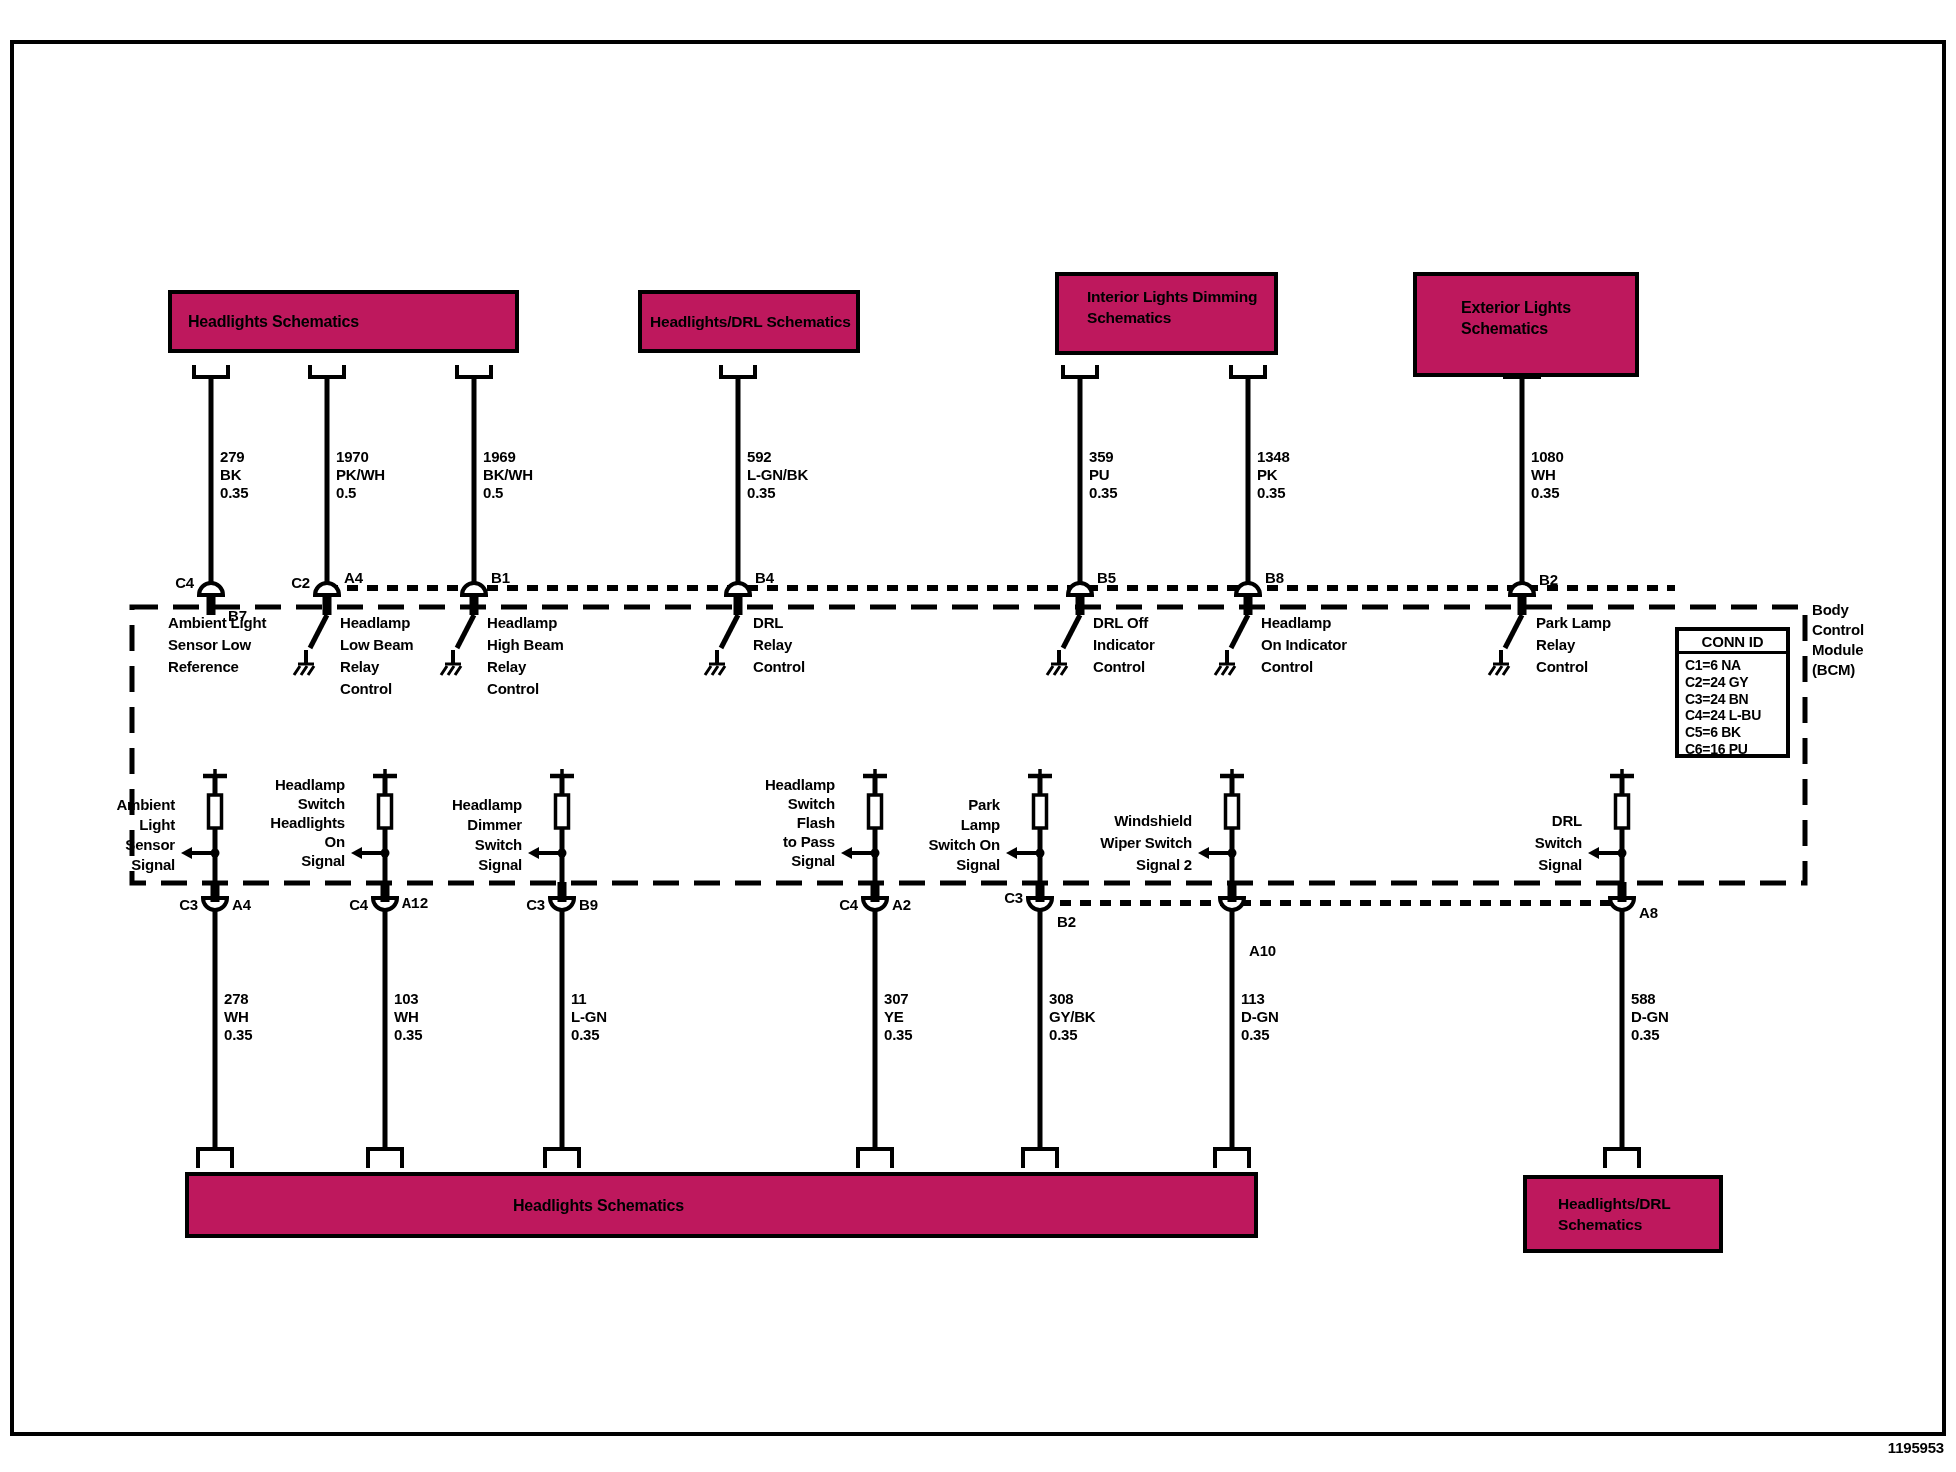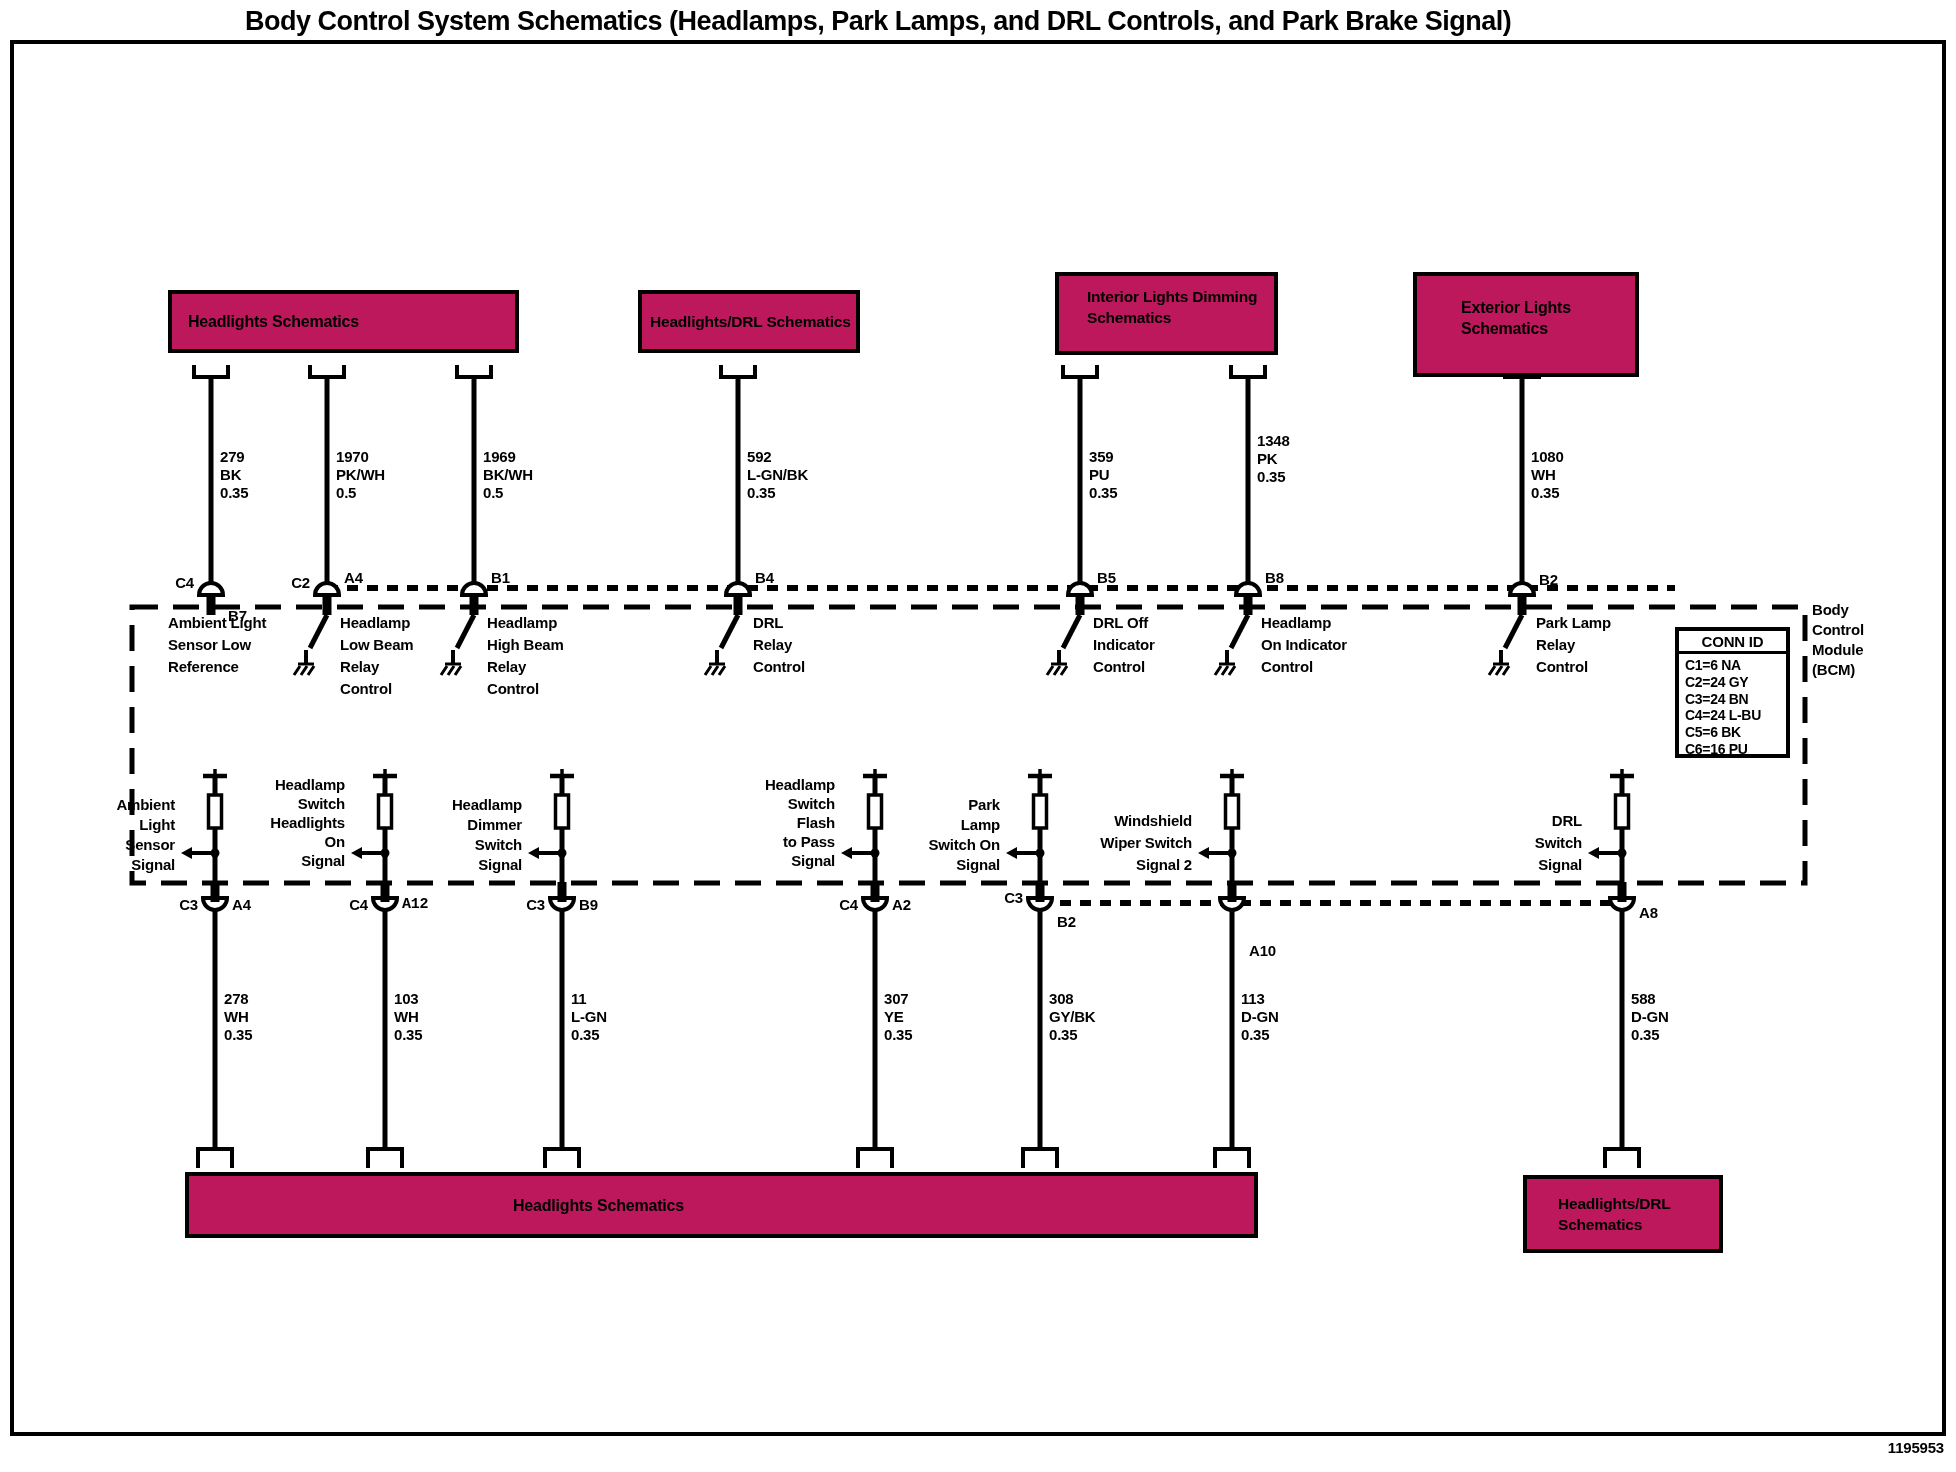--- a/index.html
+++ b/index.html
@@ -77,21 +77,20 @@
 
     <use href="#bcol" transform="translate(215,0)"></use>
     <use href="#bcol" transform="translate(385,0)"></use>
     <use href="#bcol" transform="translate(562,0)"></use>
     <use href="#bcol" transform="translate(875,0)"></use>
     <use href="#bcol" transform="translate(1040,0)"></use>
     <use href="#bcol" transform="translate(1232,0)"></use>
     <use href="#bcol" transform="translate(1622,0)"></use>
   </svg>
 
-  <div class="t title" style="left:245px;top:6px;">Body Control System Schematics (Headlamps, Park Lamps, and DRL Controls, and Park Brake Signal)</div>
   <div class="t footer" style="right:12px;top:1438px;text-align:right;">1195953</div>
 
   <div class="box" style="left:168px;top:290px;width:351px;height:63px;padding-left:16px;">Headlights Schematics</div>
   <div class="box" style="left:638px;top:290px;width:222px;height:63px;padding-left:8px;font-size:15.5px;">Headlights/DRL Schematics</div>
   <div class="box" style="left:1055px;top:272px;width:223px;height:83px;padding-left:28px;padding-bottom:14px;font-size:15.5px;">Interior Lights Dimming
 Schematics</div>
   <div class="box" style="left:1413px;top:272px;width:226px;height:105px;padding-left:44px;padding-bottom:14px;">Exterior Lights
 Schematics</div>
 
   <div class="t wl" style="left:220px;top:448px;">279
@@ -102,21 +101,21 @@
 0.5</div>
   <div class="t wl" style="left:483px;top:448px;">1969
 BK/WH
 0.5</div>
   <div class="t wl" style="left:747px;top:448px;">592
 L-GN/BK
 0.35</div>
   <div class="t wl" style="left:1089px;top:448px;">359
 PU
 0.35</div>
-  <div class="t wl" style="left:1257px;top:432px;">1348
+  <div class="t wl" style="left:1257px;top:448px;">1348
 PK
 0.35</div>
   <div class="t wl" style="left:1531px;top:448px;">1080
 WH
 0.35</div>
 
   <div class="t r" style="right:1762px;top:573px;">C4</div>
   <div class="t" style="left:228px;top:561px;margin-top:45px;">B7</div>
   <div class="t r" style="right:1646px;top:573px;">C2</div>
   <div class="t" style="left:344px;top:568px;">A4</div>

